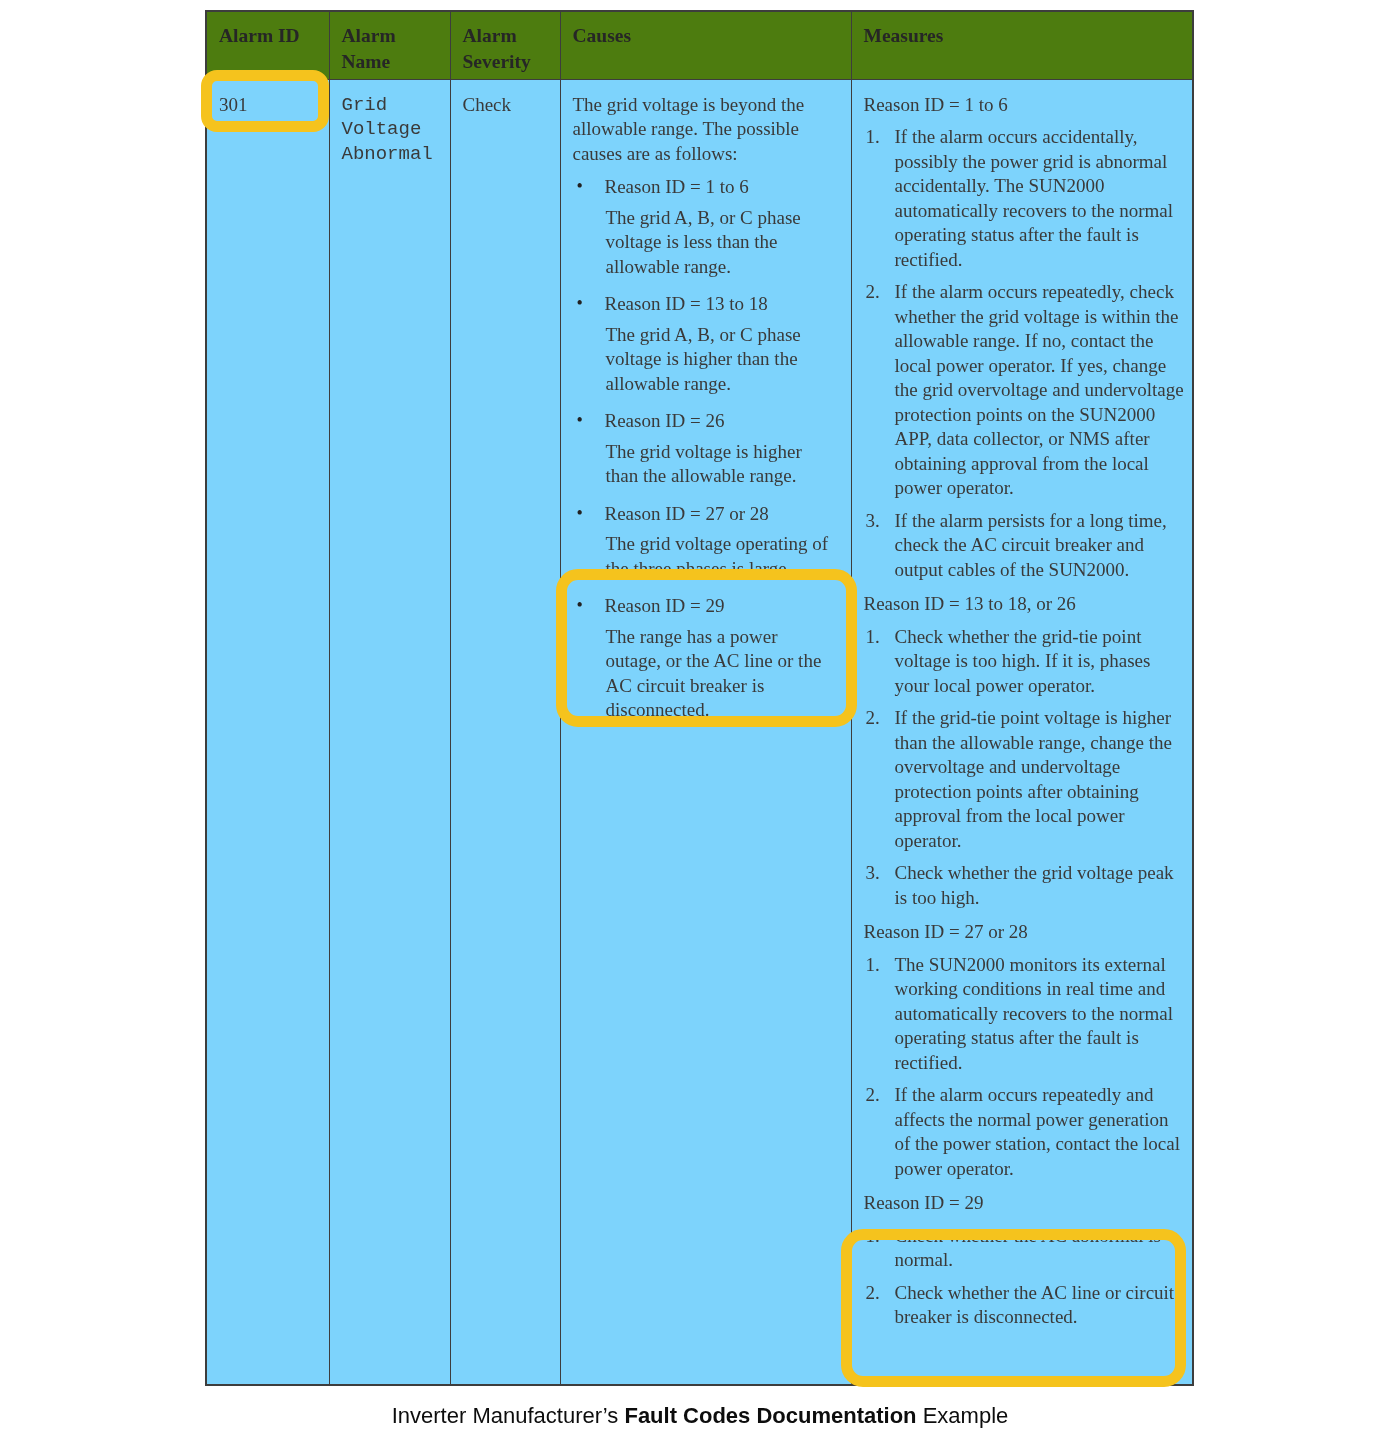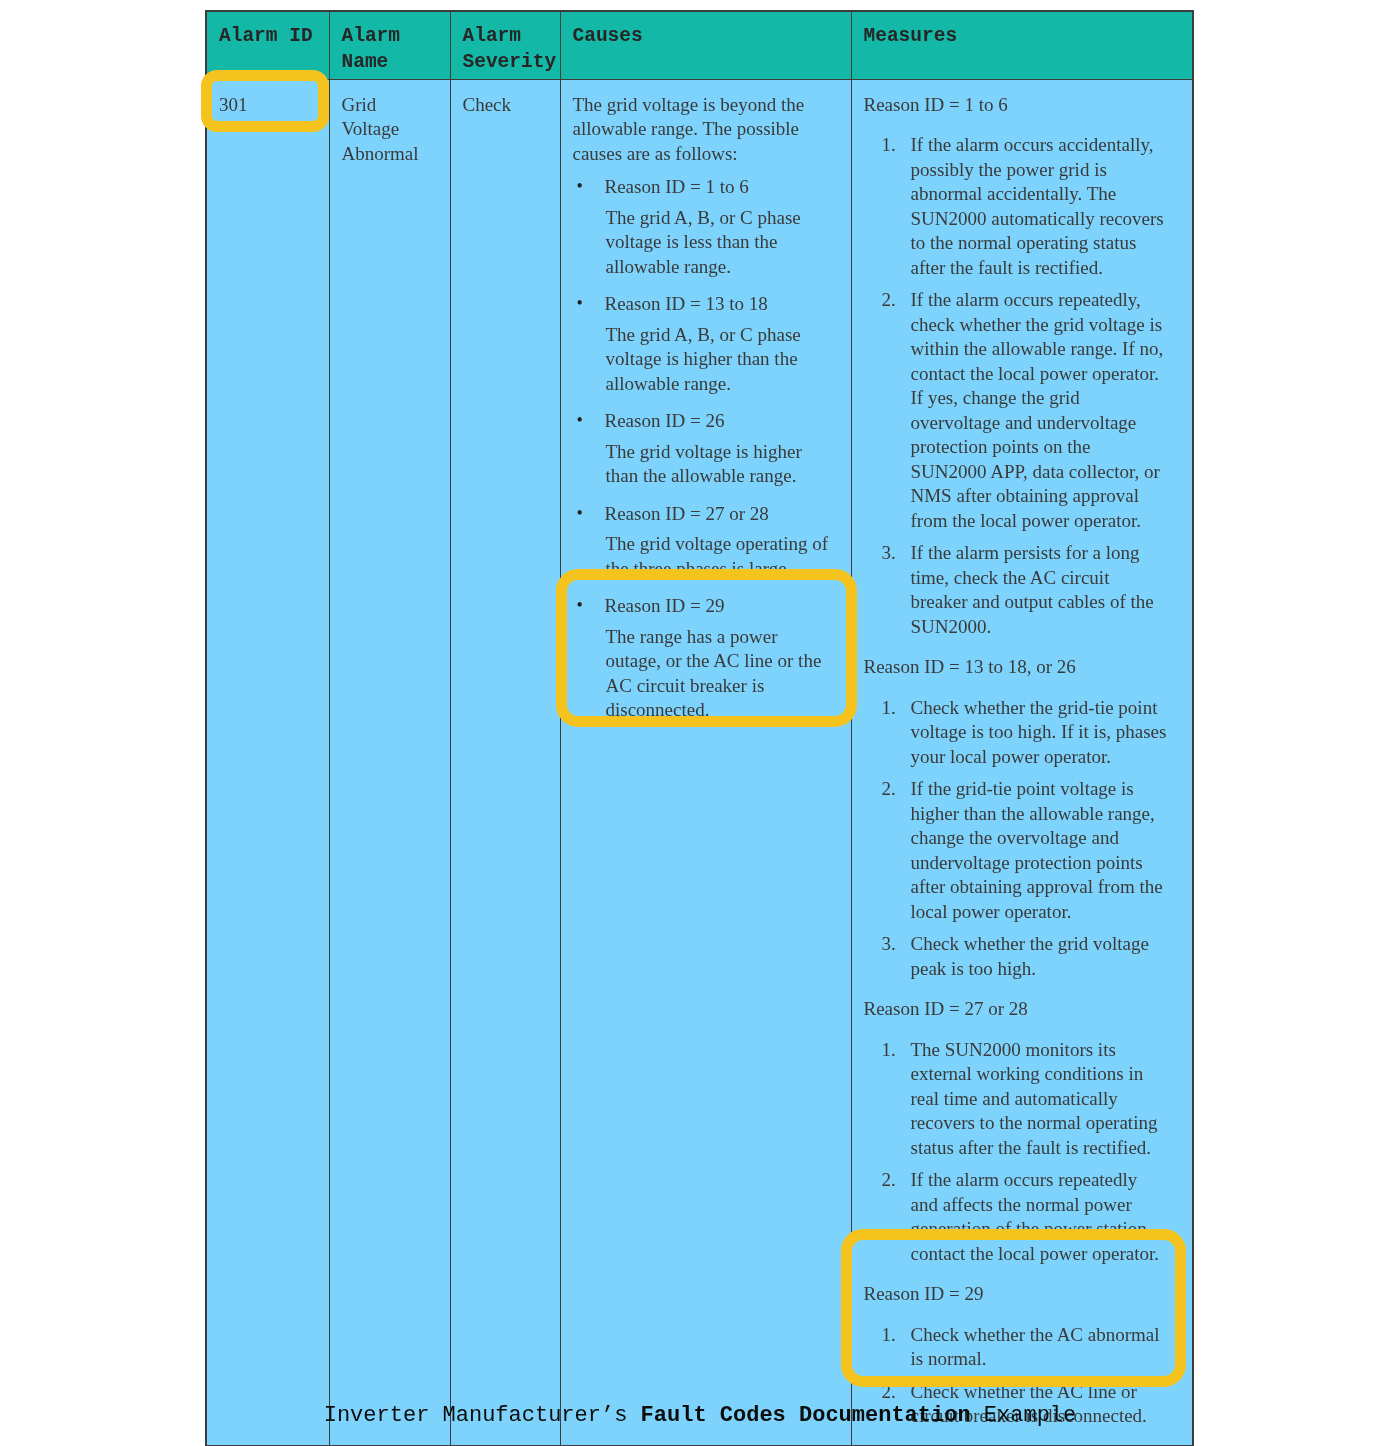--- a/index.html
+++ b/index.html
@@ -20,53 +20,52 @@
     border-collapse: collapse;
     table-layout: fixed;
     border: 2px solid #3d3d3d;
   }
   .doc-table th, .doc-table td {
     border: 1.5px solid #3d3d3d;
     vertical-align: top;
     text-align: left;
   }
   .doc-table th {
-    background: #14b8a6;
+    background: #4d7c0f;
     font-size: 19.5px;
     font-weight: bold;
     color: #262626;
     line-height: 26px;
     padding: 11px 10px 0 12px;
     height: 68px;
-    font-family: Liberation Mono, monospace;
   }
   .doc-table td {
     background: #7dd3fc;
     font-size: 19px;
     line-height: 24.5px;
     padding: 13px 8px 0 12px;
     height: 1306px;
   }
-  td.cell-name { padding-right: 26px; }
+  td.cell-name { padding-right: 26px; font-family: Liberation Mono, monospace; }
 
   
   .causes-intro { margin: 0 0 9px 0; }
   .cause-item { position: relative; padding-left: 32px; margin: 0 0 13px 0; }
   .cause-item::before {
     content: "\2022";
     position: absolute; left: 4px; top: -1px;
     font-size: 18px; color: #222;
   }
   .cause-title { margin: 0; }
   .cause-desc  { margin: 6px 12px 0 1px; }
 
   
   .m-heading { margin: 10px 0 8px 0; }
   .m-heading.first { margin-top: 0; }
-  ol.m-steps { list-style: none; margin: 16px; padding: 0; counter-reset: step; }
+  ol.m-steps { list-style: none; margin: 0; padding: 0; counter-reset: step; }
   ol.m-steps li {
     position: relative; padding-left: 31px; margin: 0 0 8px 0;
     counter-increment: step;
   }
   ol.m-steps li::before {
     content: counter(step) ".";
     position: absolute; left: 2px; top: 0;
   }
 
   
@@ -78,21 +77,21 @@
     z-index: 5;
   }
   #hl-alarm-id  { left: 201px; top: 70px;   width: 128px; height: 62px; border-radius: 16px; }
   #hl-causes    { left: 556px; top: 569px;  width: 301px; height: 158px; }
   #hl-measures  { left: 841px; top: 1229px; width: 345px; height: 158px; }
 
   
   .caption {
     position: absolute; top: 1403px; left: 0; width: 1400px;
     text-align: center;
-    font-family: Liberation Mono, monospace;
+    font-family: Liberation Sans, sans-serif;
     font-size: 22px;
     color: #0d0d0d;
   }
   .caption .bold { font-weight: 700; }
 </style>
 </head>
 <body>
 
 <table class="doc-table">
   <colgroup>

